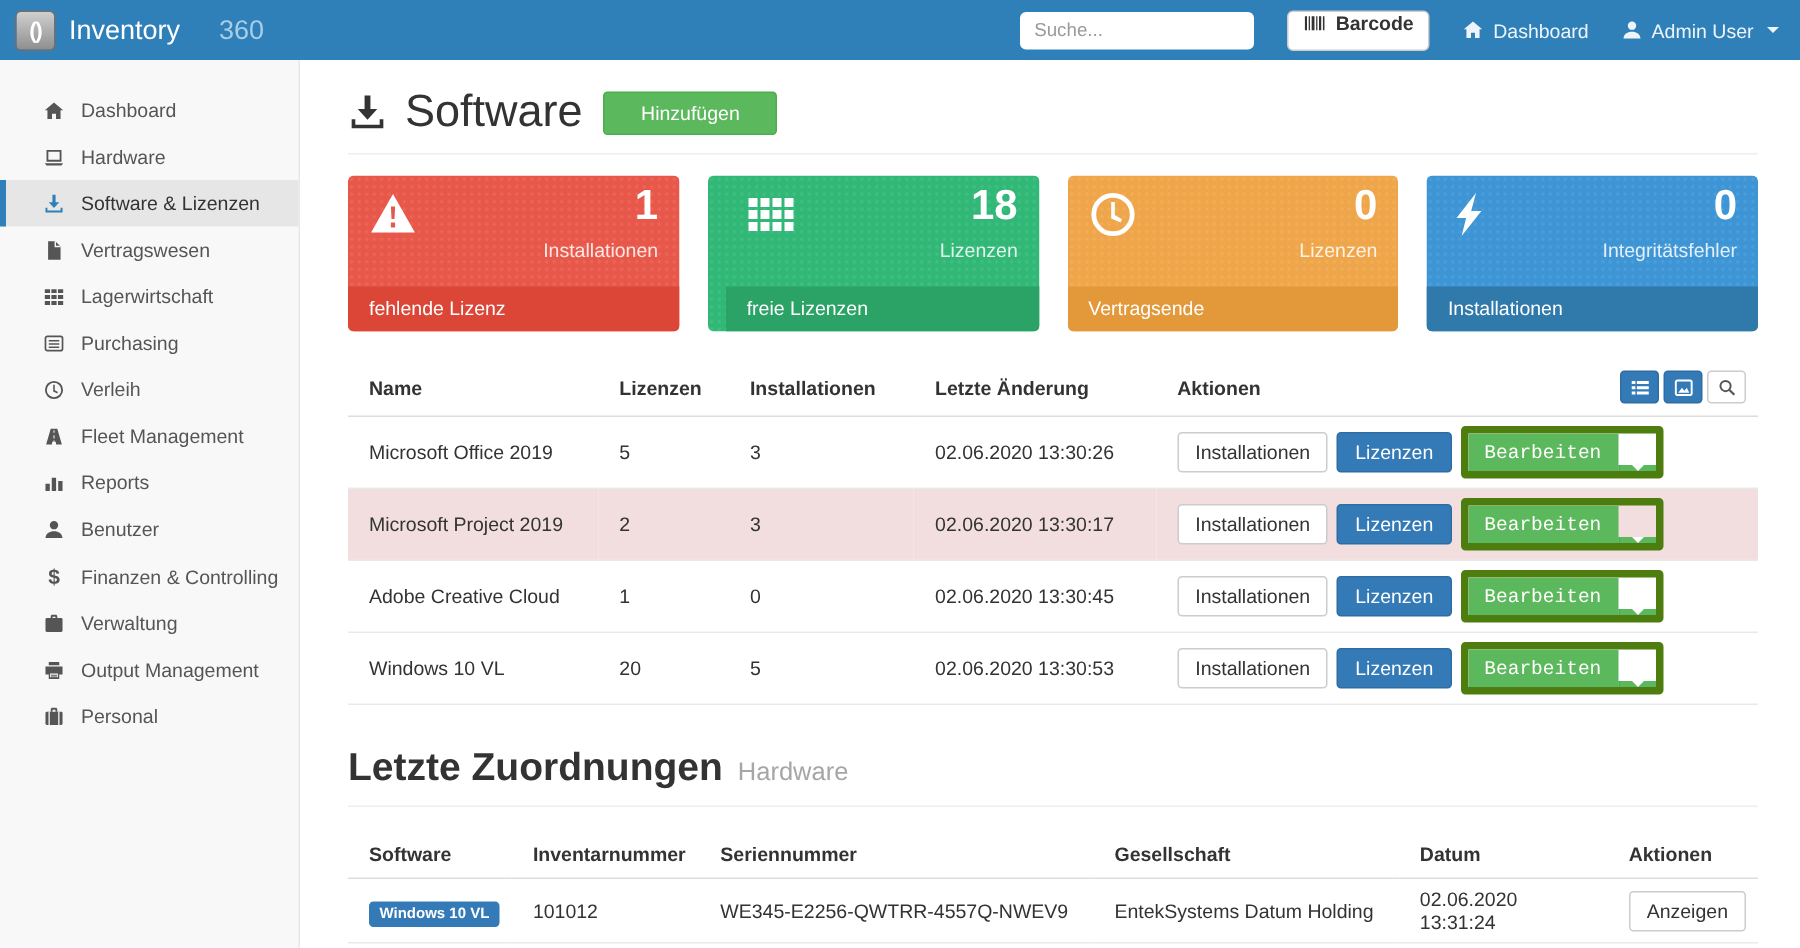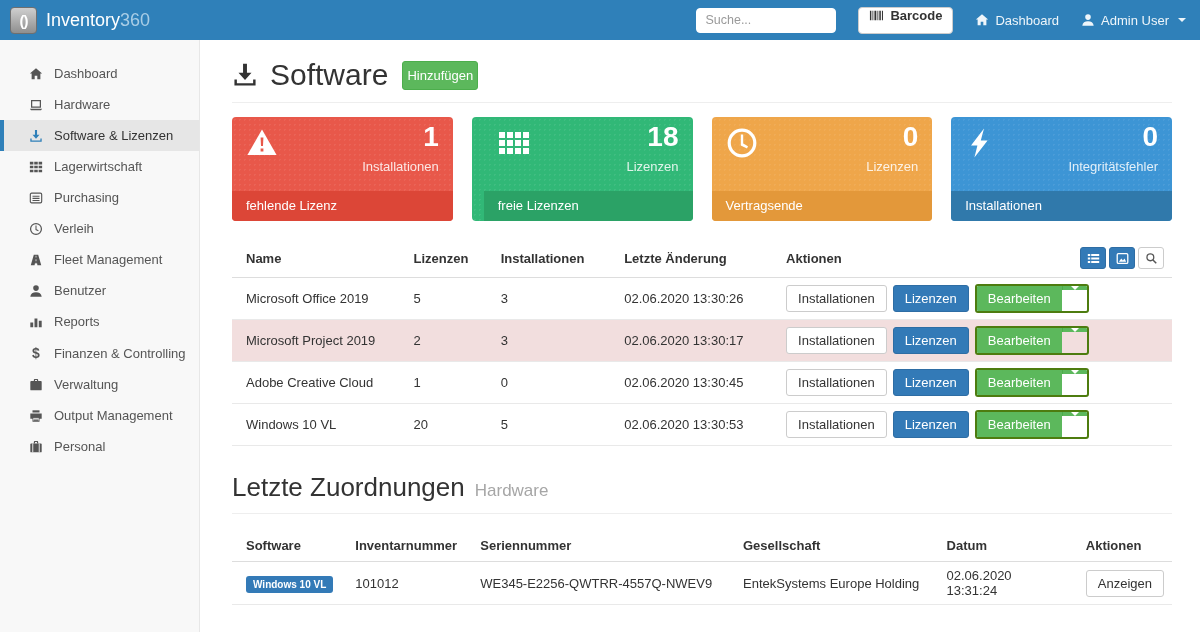--- a/index.html
+++ b/index.html
@@ -3,23 +3,23 @@
 <meta charset="utf-8">
 <style>
   * { box-sizing: border-box; margin: 0; padding: 0; }
   html,body { width:1200px; height:632px; overflow:hidden; font-family:"Liberation Sans", sans-serif; background:#fff; }
 
   
   .navbar { height:40px; background:#2f80b9; display:flex; align-items:center; justify-content:space-between; padding:0 14px 0 10px; }
   .brand { display:flex; align-items:center; gap:9px; }
   .brand-logo { width:27px; height:27px; border-radius:4px; background:linear-gradient(180deg,#cfcfcf,#8f8f8f); border:1px solid #6f6f6f; color:#fff; font-weight:bold; font-size:15px; display:flex; align-items:center; justify-content:center; letter-spacing:-1px; }
   .brand-text { font-size:18px; color:#fff; }
-  .brand-suffix { color:#a9cde6; }
+  .brand-suffix { color:#a9cde6;margin-left:26px; }
   .nav-right { display:flex; align-items:center; gap:22px; }
-  .nav-search { width:140px; height:25px; border:1px solid #fff; border-radius:4px; padding:0 8px; font-size:12.5px; color:#333; outline:none; }
+  .nav-search { width:156px; height:25px; border:1px solid #fff; border-radius:4px; padding:0 8px; font-size:12.5px; color:#333; outline:none; }
   .nav-search::placeholder { color:#9a9a9a; }
   .btn-barcode { display:flex; gap:6px; background:#fff; border:1px solid #ccc; border-radius:4px; height:27px; padding:0 10px; font-size:13px; font-weight:bold; color:#333; cursor:pointer; }
   .nav-link { display:flex; align-items:center; gap:6px; color:#eef5fa; font-size:13px; cursor:pointer; text-decoration:none; }
   .caret { display:inline-block; width:0; height:0; border-left:4px solid transparent; border-right:4px solid transparent; border-top:4px solid #eef5fa; margin-left:3px; }
 
   
   .layout { display:flex; height:592px; }
   .sidebar { width:200px; background:#f8f8f8; border-right:1px solid #e7e7e7; padding-top:18px; flex-shrink:0; }
   .side-item { display:flex; align-items:center; gap:11px; padding:8px 8px 8px 25px; font-size:13px; color:#555; cursor:pointer; border-left:4px solid transparent; }
   .side-item svg, .side-item .txticon { flex-shrink:0; }
@@ -27,21 +27,21 @@
   .side-item.active svg { color:#2f80b9; }
   .side-item svg { color:#555; }
   .txticon { width:14px; font-weight:bold; font-size:14px; color:#555; text-align:center; }
 
   .content { flex:1; padding:14px 28px 0 32px; overflow:hidden; }
 
   
   .page-head { display:flex; align-items:center; gap:14px; margin-top:4px; }
   .page-title { font-size:30px; font-weight:500; color:#333; display:flex; align-items:center; gap:12px; }
   .btn { display:inline-flex; align-items:center; justify-content:center; border-radius:3px; font-size:13px; cursor:pointer; border:1px solid transparent; }
-  .btn-success { background:#5cb85c; border-color:#4cae4c; color:#fff; padding:6px 4px; }
+  .btn-success { background:#5cb85c; border-color:#4cae4c; color:#fff; padding:6px 24px; }
   .btn-primary { background:#337ab7; border-color:#2e6da4; color:#fff; padding:5px 11px; }
   .btn-default { background:#fff; border-color:#ccc; color:#333; padding:5px 11px; }
   hr.sep { border:none; border-top:1px solid #eee; margin:10px 0 14px 0; }
 
   
   .cards { display:grid; grid-template-columns:repeat(4,1fr); gap:19px; }
   .card { border-radius:4px; overflow:hidden; color:#fff; background-image:radial-gradient(rgba(255,255,255,0.07) 1px, transparent 1px); background-size:5px 5px; }
   .card-body { position:relative; height:74px; padding:10px 14px; }
   .card-value { position:absolute; right:14px; top:4px; font-size:28px; font-weight:bold; }
   .card-label { position:absolute; right:14px; top:42px; font-size:13px; color:rgba(255,255,255,0.85); }
@@ -50,28 +50,28 @@
   
   table { width:100%; border-collapse:collapse; font-size:13px; color:#333; }
   th { text-align:left; font-weight:bold; padding:10px 8px 8px 14px; border-bottom:1px solid #ddd; }
   td { padding:6px 8px 6px 14px; border-bottom:1px solid #e9e9e9; height:40px; }
   tr.danger td { background:#f2dede; }
   .view-btns { display:flex; gap:3px; justify-content:flex-end; }
   .mini-btn { width:26px; height:22px; border-radius:3px; display:flex; align-items:center; justify-content:center; cursor:pointer; }
   .mini-blue { background:#337ab7; border:1px solid #2e6da4; }
   .mini-white { background:#fff; border:1px solid #ccc; }
   .row-actions { display:flex; gap:6px; align-items:center; }
-  .btn-split { display:inline-flex; align-items:flex-start; border-radius:3px; overflow:hidden; border:2px solid #4d7c0f; }
+  .btn-split { display:inline-flex; align-items:flex-end; border-radius:3px; overflow:hidden; border:5px solid #4d7c0f;font-family:Liberation Mono, monospace; }
   .btn-split .main { background:#5cb85c; color:#fff; padding:5px 11px; font-size:13px; cursor:pointer; }
   .btn-split .arrow { background:#5cb85c; border-left:1px solid #4cae4c; padding:0 8px; display:flex; align-items:center; cursor:pointer; }
   .caret-w { width:0; height:0; border-left:4px solid transparent; border-right:4px solid transparent; border-top:4px solid #fff; }
 
   
   .section-head { margin-top:26px; display:flex; align-items:baseline; gap:10px; }
-  .section-title { font-size:26px; font-weight:400; color:#333; }
+  .section-title { font-size:26px; font-weight:700; color:#333; }
   .section-sub { font-size:17px; color:#a6a6a6; }
   .badge { background:#337ab7; color:#fff; font-size:10px; font-weight:bold; padding:3px 7px; border-radius:3px; white-space:nowrap; }
 </style>
 </head>
 <body>
 
 <div class="navbar">
   <div class="brand">
     <div class="brand-logo">()</div>
     <div class="brand-text"><span>Inventory</span><span class="brand-suffix">360</span></div>
@@ -118,20 +118,27 @@
     </div>
     <div class="side-item active">
       <svg width="14" height="14" viewBox="0 0 16 16" fill="currentColor">
           <path d="M6.8 1h2.4v5.6h2.8L8 11 4 6.6h2.8z"></path>
           <path d="M1.5 10.8v3.7h13v-3.7H13v2.2H3v-2.2z"></path>
         </svg>
       <span>Software &amp; Lizenzen</span>
     </div>
     <div class="side-item">
       <svg width="14" height="14" viewBox="0 0 16 16" fill="currentColor">
+          <path d="M3.5 1H9l4 4v10H3.5z"></path>
+          <path d="M9 1v4h4" fill="none" stroke="#f8f8f8" stroke-width="1.1"></path>
+        </svg>
+      <span>Vertragswesen</span>
+    </div>
+    <div class="side-item">
+      <svg width="14" height="14" viewBox="0 0 16 16" fill="currentColor">
           <path d="M1 2h4v3H1zM6 2h4v3H6zM11 2h4v3h-4zM1 6.5h4v3H1zM6 6.5h4v3H6zM11 6.5h4v3h-4zM1 11h4v3H1zM6 11h4v3H6zM11 11h4v3h-4z"></path>
         </svg>
       <span>Lagerwirtschaft</span>
     </div>
     <div class="side-item">
       <svg width="14" height="14" viewBox="0 0 16 16" fill="currentColor">
           <rect x="1.5" y="2.5" width="13" height="11" rx="1.5" fill="none" stroke="currentColor" stroke-width="1.3"></rect>
           <path d="M4 5.3h8v1.2H4zM4 7.8h8V9H4zM4 10.3h8v1.2H4z"></path>
         </svg>
       <span>Purchasing</span>
@@ -145,29 +152,29 @@
     </div>
     <div class="side-item">
       <svg width="14" height="14" viewBox="0 0 16 16" fill="currentColor">
           <path d="M5.5 2h5L14 14H9.6l-.3-2H6.7l-.3 2H2z"></path>
           <path d="M7.6 3.2h.8v2h-.8zM7.6 7h.8v2.5h-.8zM7.6 11h.8v2.5h-.8z" fill="#f8f8f8"></path>
         </svg>
       <span>Fleet Management</span>
     </div>
     <div class="side-item">
       <svg width="14" height="14" viewBox="0 0 16 16" fill="currentColor">
+          <path d="M1.5 8.5h3.3V14H1.5zM6.3 4h3.3v10H6.3zM11.2 6.5h3.3V14h-3.3z"></path>
+        </svg>
+      <span>Reports</span>
+    </div>
+    <div class="side-item">
+      <svg width="14" height="14" viewBox="0 0 16 16" fill="currentColor">
           <path d="M8 1.5a3.2 3.2 0 1 1 0 6.4A3.2 3.2 0 0 1 8 1.5zM1.5 14.5c.3-3.4 3-5.1 6.5-5.1s6.2 1.7 6.5 5.1z"></path>
         </svg>
       <span>Benutzer</span>
-    </div>
-    <div class="side-item">
-      <svg width="14" height="14" viewBox="0 0 16 16" fill="currentColor">
-          <path d="M1.5 8.5h3.3V14H1.5zM6.3 4h3.3v10H6.3zM11.2 6.5h3.3V14h-3.3z"></path>
-        </svg>
-      <span>Reports</span>
     </div>
     <div class="side-item">
       <span class="txticon">$</span>
       <span>Finanzen &amp; Controlling</span>
     </div>
     <div class="side-item">
       <svg width="14" height="14" viewBox="0 0 16 16" fill="currentColor">
           <path d="M5.5 3.5V2.2C5.5 1.5 6 1 6.7 1h2.6c.7 0 1.2.5 1.2 1.2v1.3H9.1V2.4H6.9v1.1z"></path>
           <rect x="1.5" y="3.5" width="13" height="10.5" rx="1"></rect>
         </svg>
@@ -388,21 +395,21 @@
           <th>Gesellschaft</th>
           <th>Datum</th>
           <th>Aktionen</th>
         </tr>
       </thead>
       <tbody>
         <tr>
           <td><span class="badge">Windows 10 VL</span></td>
           <td>101012</td>
           <td>WE345-E2256-QWTRR-4557Q-NWEV9</td>
-          <td>EntekSystems Europe Holding</td>
+          <td>EntekSystems Datum Holding</td>
           <td>02.06.2020 13:31:24</td>
           <td><button class="btn btn-default">Anzeigen</button></td>
         </tr>
       </tbody>
     </table>
 
     <div class="section-head">
       <span class="section-title">Letzte Zuordnungen</span>
 
     </div>

